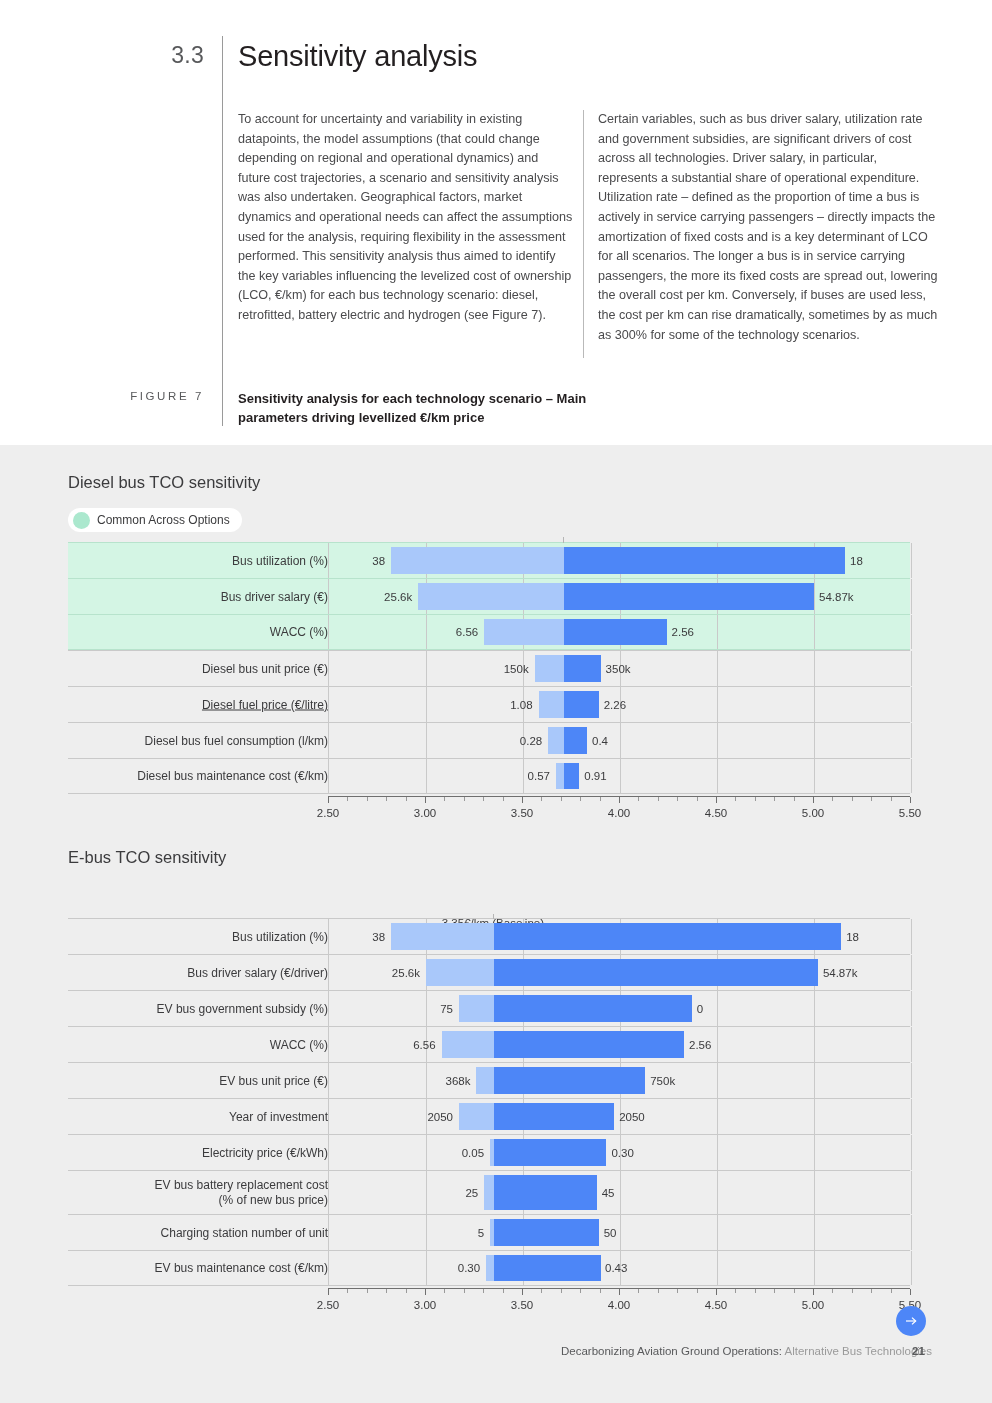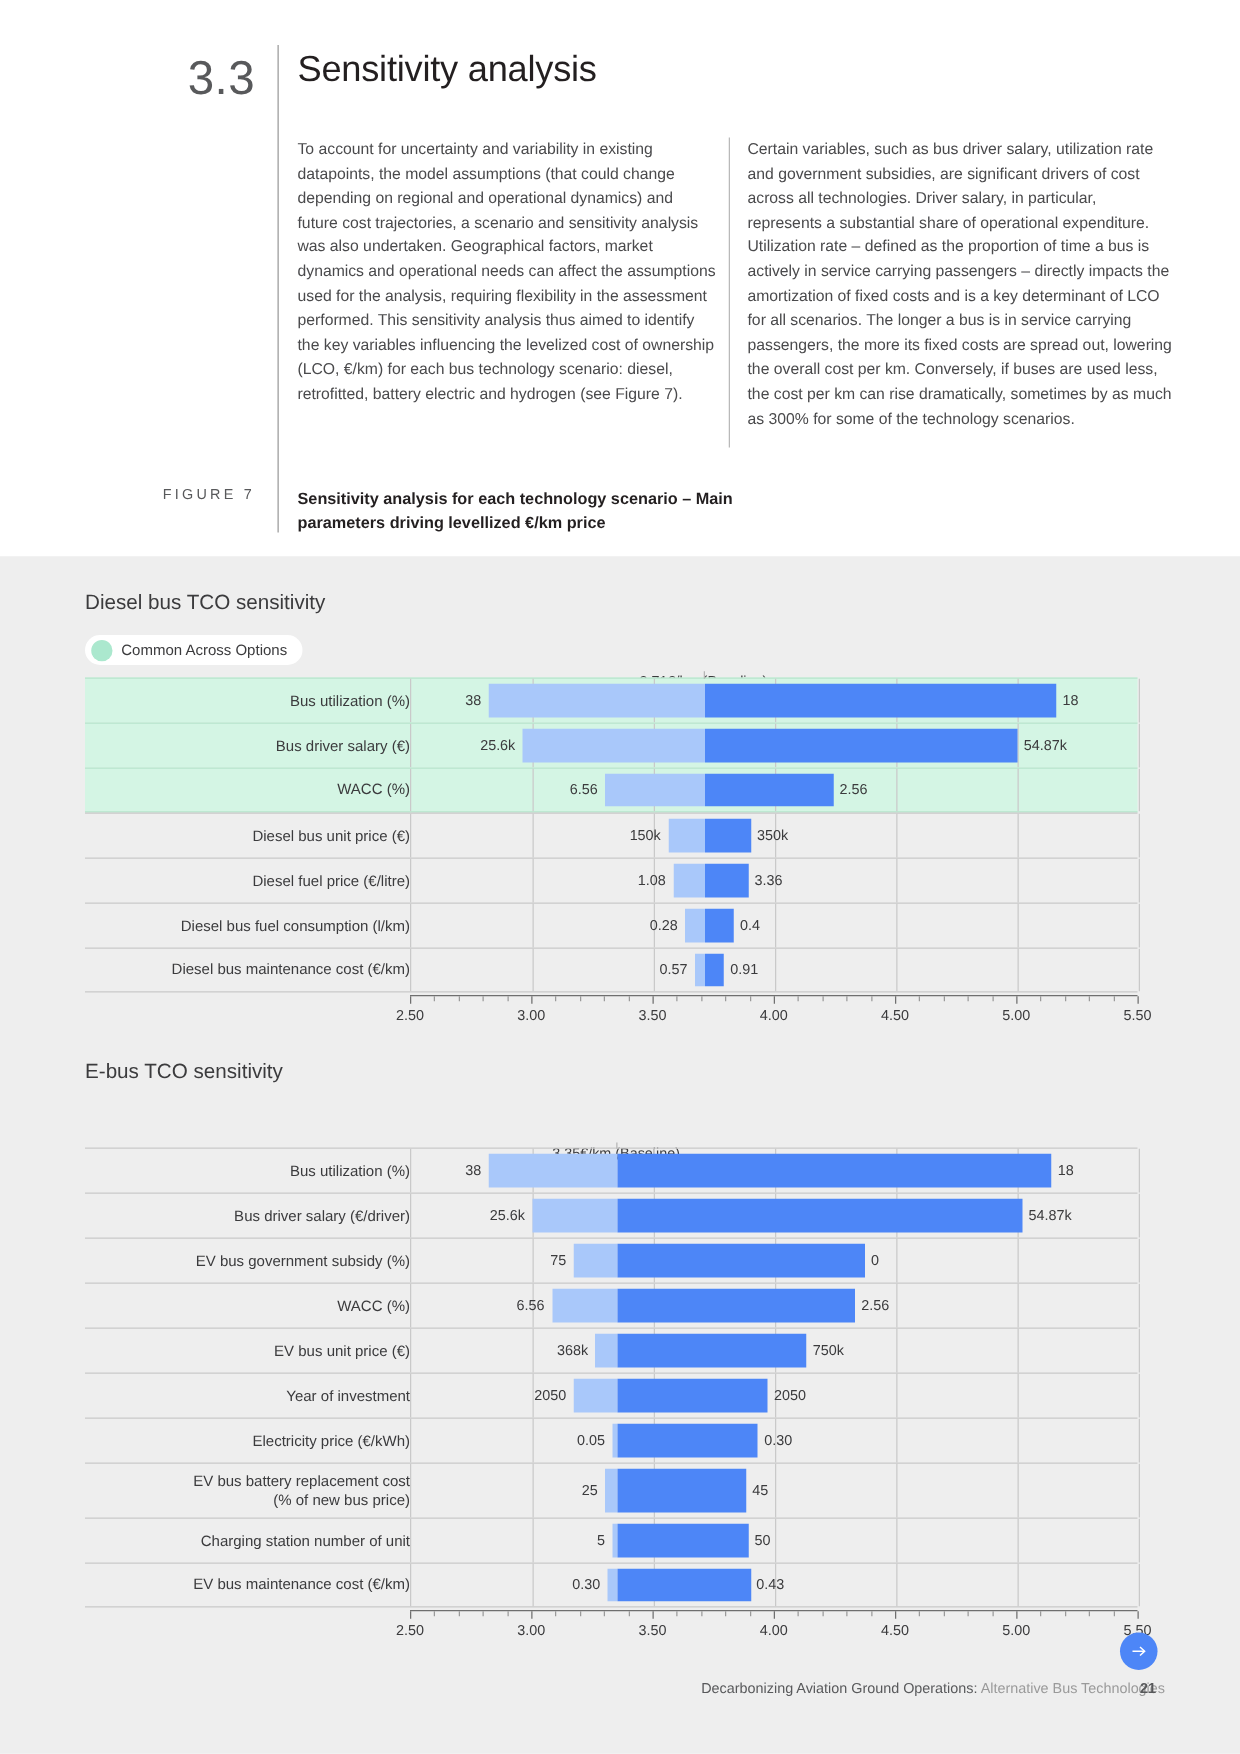--- a/index.html
+++ b/index.html
@@ -20,21 +20,21 @@
   }
   .vrule {
     position: absolute;
     left: 222px; top: 36px; width: 1px; height: 390px;
     background: #9a9a9a;
   }
   .sec-num {
     position: absolute;
     left: 130px; top: 42px; width: 74px;
     text-align: right;
-    font-size: 38px;
+    font-size: 23px;
     font-weight: 300;
     color: #58595b;
     letter-spacing: 0.3px;
   }
   .sec-title {
     position: absolute;
     left: 238px; top: 40px;
     font-size: 29px;
     font-weight: 400;
     color: #231f20;
@@ -298,32 +298,32 @@
             <div class="gridline" style="left: 388px;"></div>
             <div class="gridline" style="left: 485px;"></div>
             <div class="gridline" style="left: 582px;"></div>
             <div class="bar low" style="left: 205.64px; width: 29.1px; background: rgb(169, 200, 250);"></div>
             <div class="bar high" style="left: 234.74px; width: 36.86px; background: rgb(77, 134, 247);"></div>
             <div class="vlabel lo" style="right: 381.36px;">150k</div>
             <div class="vlabel hi" style="left: 276.6px;">350k</div>
           </div>
         </div>
         <div class="trow" style="height: 36px;">
-          <div class="tlabel" style="width: 246px;">Diesel fuel price (€/litre)</div>
+          <div class="tlabel" style="width: 246px; text-decoration: underline;">Diesel fuel price (€/litre)</div>
           <div class="plotarea">
             <div class="gridline" style="left: 97px;"></div>
             <div class="gridline" style="left: 194px;"></div>
             <div class="gridline" style="left: 291px;"></div>
             <div class="gridline" style="left: 388px;"></div>
             <div class="gridline" style="left: 485px;"></div>
             <div class="gridline" style="left: 582px;"></div>
             <div class="bar low" style="left: 209.52px; width: 25.22px; background: rgb(169, 200, 250);"></div>
             <div class="bar high" style="left: 234.74px; width: 34.92px; background: rgb(77, 134, 247);"></div>
             <div class="vlabel lo" style="right: 377.48px;">1.08</div>
-            <div class="vlabel hi" style="left: 274.66px;">3.36</div>
+            <div class="vlabel hi" style="left: 274.66px;">2.26</div>
           </div>
         </div>
         <div class="trow" style="height: 36px;">
           <div class="tlabel" style="width: 246px;">Diesel bus fuel consumption (l/km)</div>
           <div class="plotarea">
             <div class="gridline" style="left: 97px;"></div>
             <div class="gridline" style="left: 194px;"></div>
             <div class="gridline" style="left: 291px;"></div>
             <div class="gridline" style="left: 388px;"></div>
             <div class="gridline" style="left: 485px;"></div>

